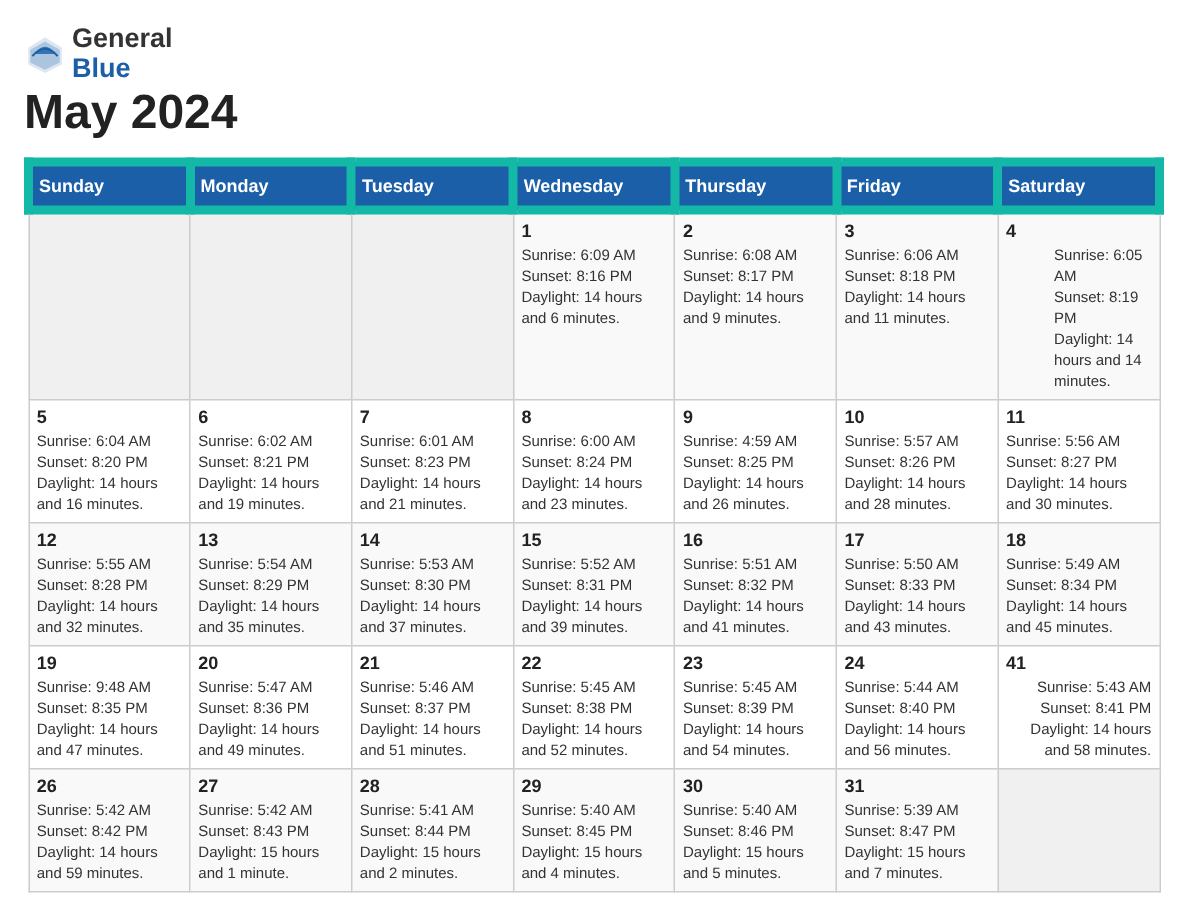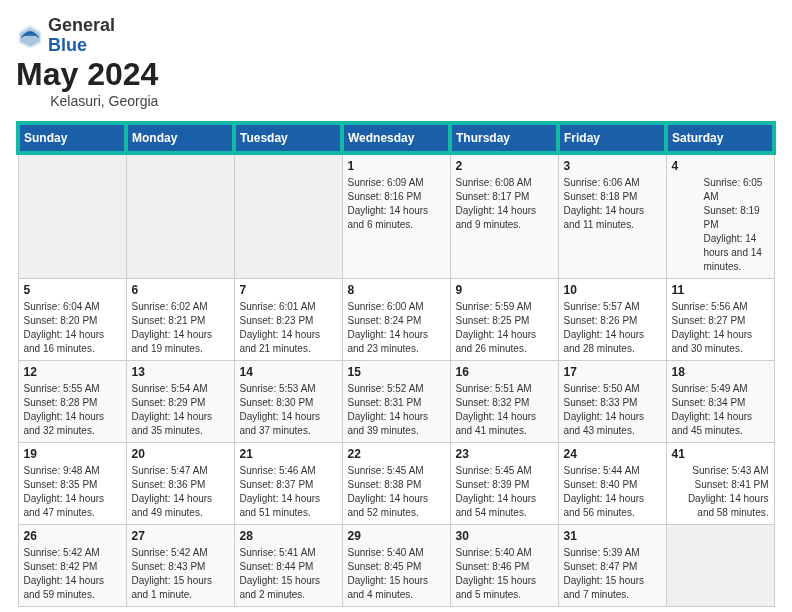--- a/index.html
+++ b/index.html
@@ -50,21 +50,21 @@
       border-collapse: collapse;
       font-size: 11px;
     }
     .calendar thead tr th {
       background: #1a5fa8;
       color: #fff;
       padding: 6px 4px;
       text-align: left;
       font-size: 12px;
       font-weight: bold;
-      border: 4px solid #14b8a6;
+      border: 6px solid #14b8a6;
     }
     .calendar tbody tr td {
       border: 1px solid #ccc;
       vertical-align: top;
       padding: 4px 5px;
       width: calc(100% / 7);
       min-height: 80px;
       background: #fff;
     }
     .calendar tbody tr:nth-child(odd) td {
@@ -99,21 +99,20 @@
       <path d="M10 20 Q20 6 30 20" fill="#1a5fa8" opacity="0.8"></path>
       <path d="M8 22 Q20 8 32 22" fill="none" stroke="#1a5fa8" stroke-width="2"></path>
     </svg>
     <div class="logo-text">
       <div><span class="general">General</span></div>
       <div><span class="blue">Blue</span></div>
     </div>
   </div>
   <div class="title-block">
     <div class="month-year">May 2024</div>
-    <div class="location">Kelasuri, Georgia</div>
   </div>
 </div>
 
 <table class="calendar">
   <thead>
     <tr>
     <th>Sunday</th>
         <th>Monday</th>
         <th>Tuesday</th>
         <th>Wednesday</th>
@@ -172,21 +171,21 @@
 Daylight: 14 hours and 21 minutes.</div>
         </td>
         <td>
           <div class="day-number">8</div>
           <div class="day-info" style="white-space: pre-line;">Sunrise: 6:00 AM
 Sunset: 8:24 PM
 Daylight: 14 hours and 23 minutes.</div>
         </td>
         <td>
           <div class="day-number">9</div>
-          <div class="day-info" style="white-space: pre-line;">Sunrise: 5:59 AM
+          <div class="day-info" style="white-space: pre-line;">Sunrise: 4:59 AM
 Sunset: 8:25 PM
 Daylight: 14 hours and 26 minutes.</div>
         </td>
         <td>
           <div class="day-number">10</div>
           <div class="day-info" style="white-space: pre-line;">Sunrise: 5:57 AM
 Sunset: 8:26 PM
 Daylight: 14 hours and 28 minutes.</div>
         </td>
         <td>

